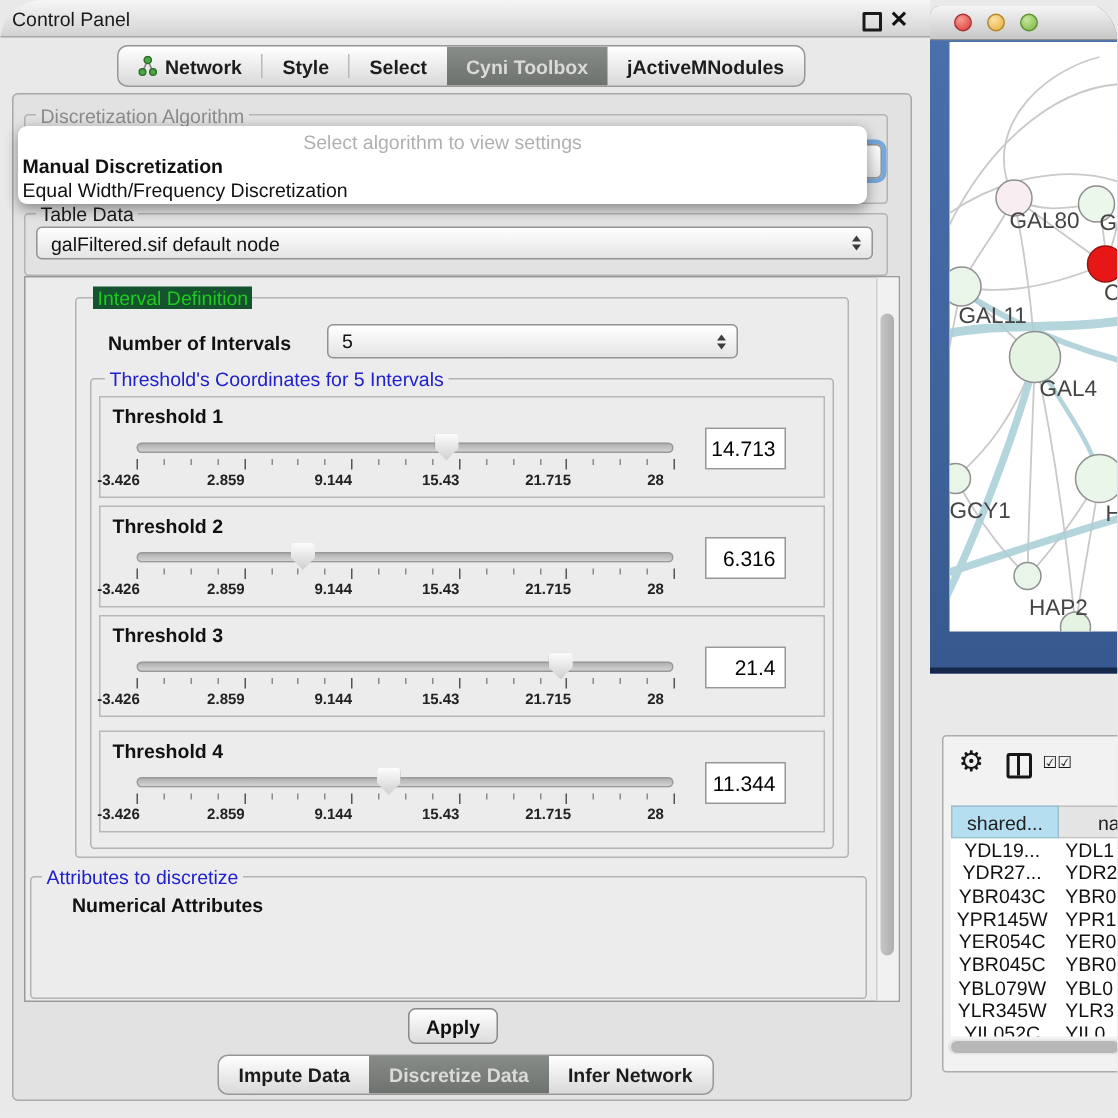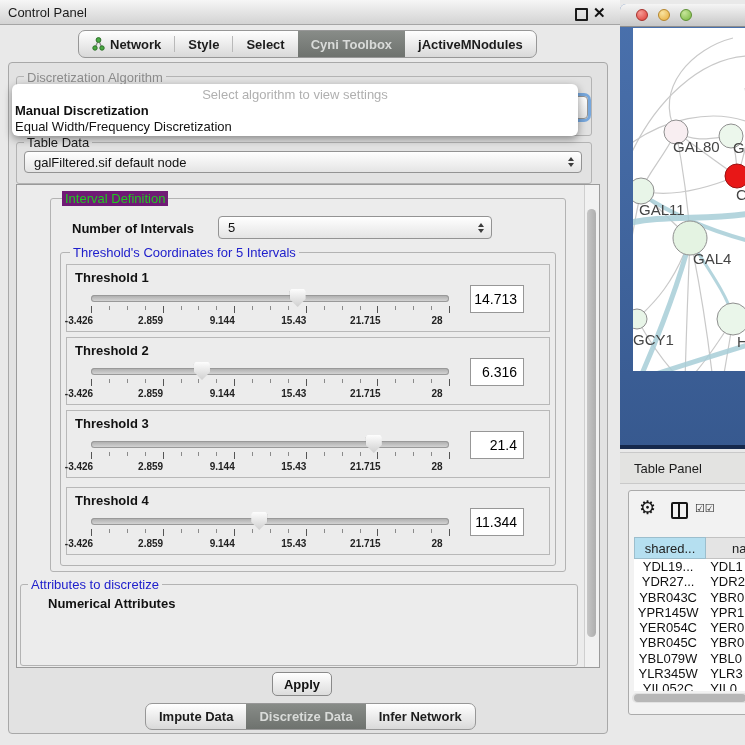--- a/index.html
+++ b/index.html
@@ -1,17 +1,17 @@
 <!DOCTYPE html>
 <html><head>
 <meta charset="utf-8">
 <style>
   html,body{margin:0;padding:0;background:#e9e9e9;}
   #root{position:relative;width:745px;height:745px;background:#e9e9e9;overflow:hidden;
-        font-family:"Liberation Sans",sans-serif;color:#111;}
+        font-family:"Liberation Sans",sans-serif;color:#111;border-radius:28px;}
   .abs{position:absolute;}
 
   
   .cp-titlebar{left:0;top:0;width:620px;height:24px;
     background:linear-gradient(#f6f6f6,#d3d3d3);border-bottom:1px solid #a5a5a5;}
   .cp-title{left:8px;top:5px;font-size:13px;color:#1a1a1a;}
   .float-btn{left:575px;top:8px;width:9px;height:9px;border:2px solid #1a1a1a;border-radius:1px;}
   .close-btn{left:593px;top:4px;font-size:15px;font-weight:bold;color:#111;cursor:default;}
 
   
@@ -76,21 +76,21 @@
   
   .net-window{left:620px;top:4px;width:125px;height:445px;border-radius:6px 0 0 0;
     background:linear-gradient(180deg,#4a71ad,#37598f);}
   .net-bottomedge{position:absolute;left:0;bottom:0;width:100%;height:4px;background:#16294c;}
   .net-titlebar{position:absolute;left:0;top:0;width:100%;height:22px;border-radius:6px 0 0 0;
     background:linear-gradient(#f5f5f5,#c7c7c7);border-bottom:1px solid #8d8d8d;}
   .tl{position:absolute;top:5px;width:12px;height:12px;border-radius:50%;box-sizing:border-box;}
   .tl.red{left:16px;background:radial-gradient(circle at 35% 30%,#f59b94,#dd3a35);border:1px solid #a8302b;}
   .tl.yellow{left:38px;background:radial-gradient(circle at 35% 30%,#f8e3a0,#e7ab39);border:1px solid #b5852b;}
   .tl.green{left:60px;background:radial-gradient(circle at 35% 30%,#c7e59a,#77b73e);border:1px solid #5d9032;}
-  .net-canvas{position:absolute;left:13px;top:24px;width:112px;height:343px;background:#fff;overflow:hidden;}
+  .net-canvas{position:absolute;left:13px;top:24px;width:112px;height:393px;background:#fff;overflow:hidden;}
 
   
   .tp-titlebar{left:620px;top:452px;width:125px;height:30px;background:#e3e3e1;
     border-top:1px solid #c9c9c9;border-bottom:1px solid #c9c9c9;}
   .tp-title{position:absolute;left:14px;top:8px;font-size:13px;color:#1c1c1c;}
   .tp-panel{left:628px;top:490px;width:130px;height:223px;background:#f2f2f2;
     border:1px solid #ababab;border-radius:3px;}
   .gear{position:absolute;left:10px;top:5px;font-size:19px;color:#161616;}
   .colicon{position:absolute;left:42px;top:11px;width:13px;height:13px;border:2px solid #161616;border-radius:2px;}
   .colicon:before{content:"";position:absolute;left:5px;top:0;width:2px;height:13px;background:#161616;}
@@ -171,21 +171,21 @@
       </span>
   </div>
 
   <div class="abs scrollpane">
     <div class="vscroll">
         <div class="vthumb"></div>
       </div>
   </div>
 
   <div class="abs groupbox" style="left:50px;top:198px;width:514px;height:372px;"></div>
-  <div class="abs grouplabel" style="left:62px;top:191px;background:#701a75;color:#1ecb1e;">Interval Definition</div>
+  <div class="abs grouplabel" style="left:62px;top:191px;background:#14532d;color:#1ecb1e;">Interval Definition</div>
   <div class="abs" style="left:72px;top:221px;font-size:13px;font-weight:bold;">Number of Intervals</div>
   <div class="abs combo" style="left:218px;top:216px;width:274px;height:23px;">
     <span>5</span>
     <span class="spinner">
         <span class="arr-up"></span>
         <span class="arr-dn"></span>
       </span>
   </div>
 
   <div class="abs groupbox" style="left:60px;top:252px;width:494px;height:312px;"></div>
@@ -416,23 +416,20 @@
           <text x="60" y="236">GAL4</text>
           <text x="0" y="317">GCY1</text>
           <text x="104" y="319">H</text>
           <text x="53" y="382">HAP2</text>
         </g>
       </svg>
     </div>
     <div class="net-bottomedge"></div>
   </div>
 
-  <div class="abs tp-titlebar">
-    <div class="tp-title">Table Panel</div>
-  </div>
   <div class="abs tp-panel">
     <div class="gear">⚙</div>
     <div class="colicon"></div>
     <div class="checks">☑☑</div>
     <div class="tp-header">
       <div class="tp-hc1">shared...</div>
       <div class="tp-hc2">na</div>
     </div>
     <div class="tp-rows" id="tp-rows">
         <div class="tp-row">

